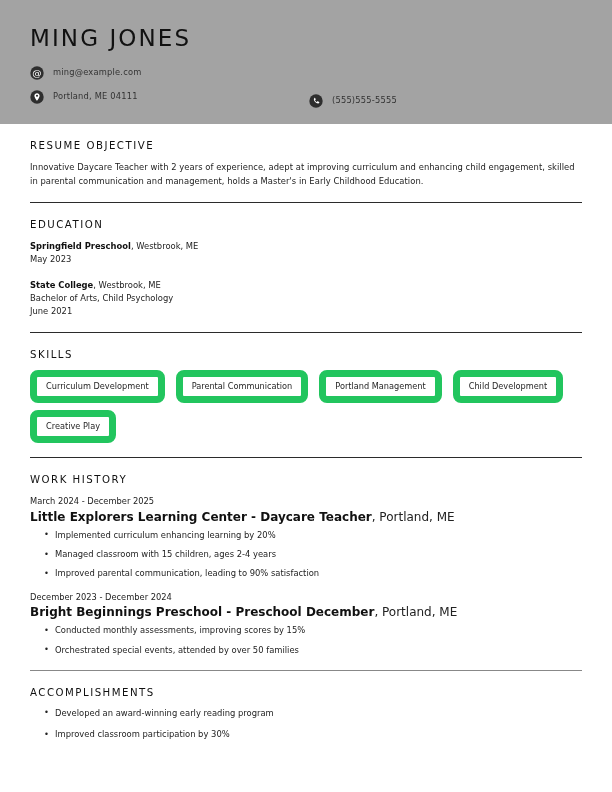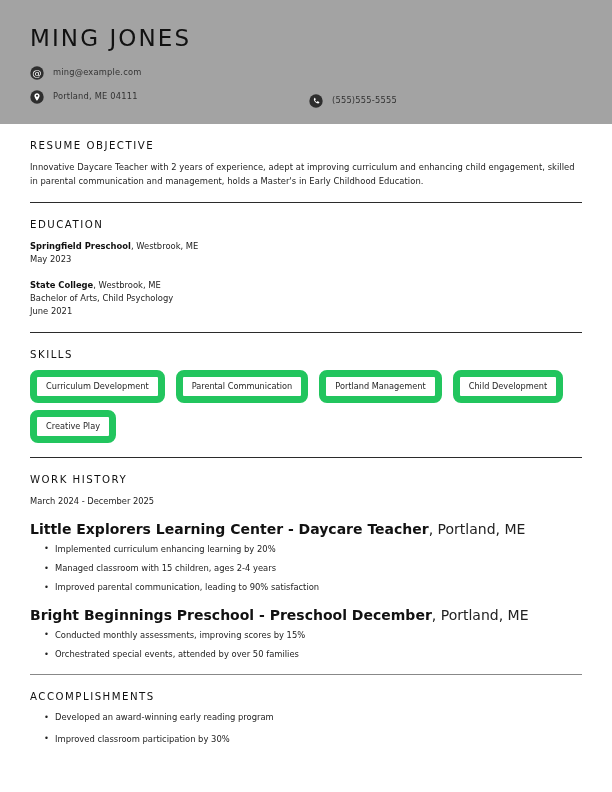--- a/index.html
+++ b/index.html
@@ -143,24 +143,24 @@
   
   .job { margin-bottom: 11px; }
   .job:last-child { margin-bottom: 0; }
   .job-dates {
     font-size: 8.3px;
     color: #222222;
     line-height: 1.5;
     margin: 0;
   }
   .job-title-line {
-    font-size: 14px;
+    font-size: 12px;
     color: #222222;
     line-height: 1.5;
-    margin: 11px 0 4px 0;
+    margin: 0 0 4px 0;
   }
   .job-title-line b { font-weight: bold; color: #111111; }
 
   ul.bullets {
     list-style: none;
     margin: 0;
     padding: 0 0 0 14px;
   }
   ul.bullets li {
     position: relative;
@@ -275,20 +275,21 @@
         <p class="job-dates">March 2024 - December 2025</p>
         <p class="job-title-line"><b>Little Explorers Learning Center - Daycare Teacher</b><span>, Portland, ME</span></p>
         <ul class="bullets">
           <li>Implemented curriculum enhancing learning by 20%</li>
           <li>Managed classroom with 15 children, ages 2-4 years</li>
           <li>Improved parental communication, leading to 90% satisfaction</li>
         </ul>
       </div>
 
       <div class="job">
+        <p class="job-dates">December 2023 - December 2024</p>
         <p class="job-title-line"><b>Bright Beginnings Preschool - Preschool December</b><span>, Portland, ME</span></p>
         <ul class="bullets">
           <li>Conducted monthly assessments, improving scores by 15%</li>
           <li>Orchestrated special events, attended by over 50 families</li>
         </ul>
       </div>
 
       <hr class="divider soft">
     </div>
 

